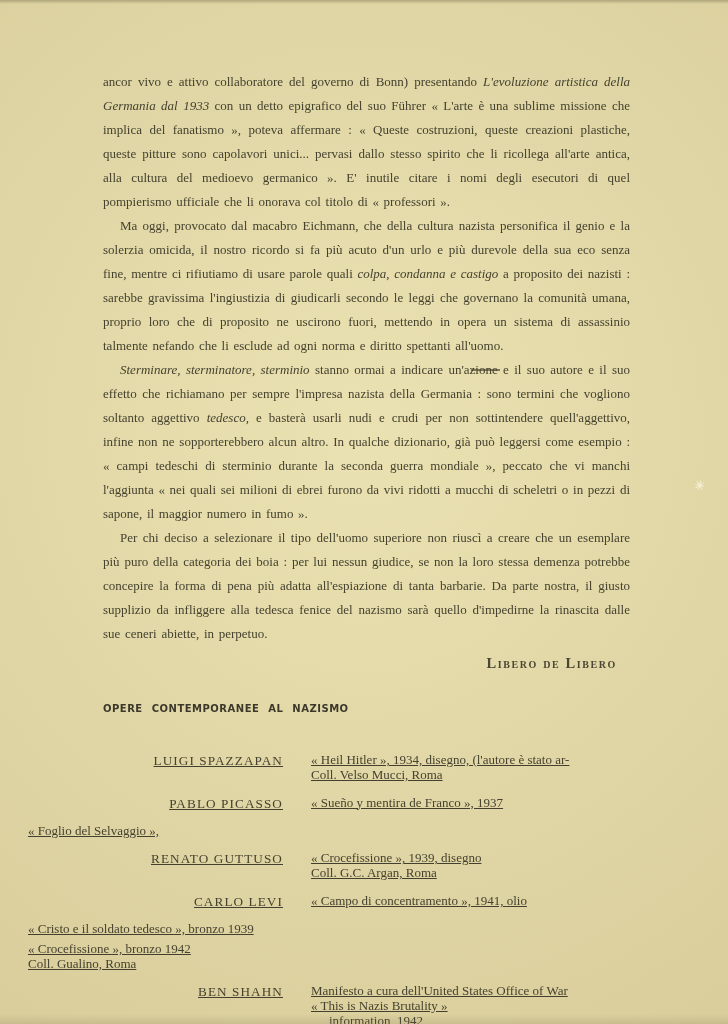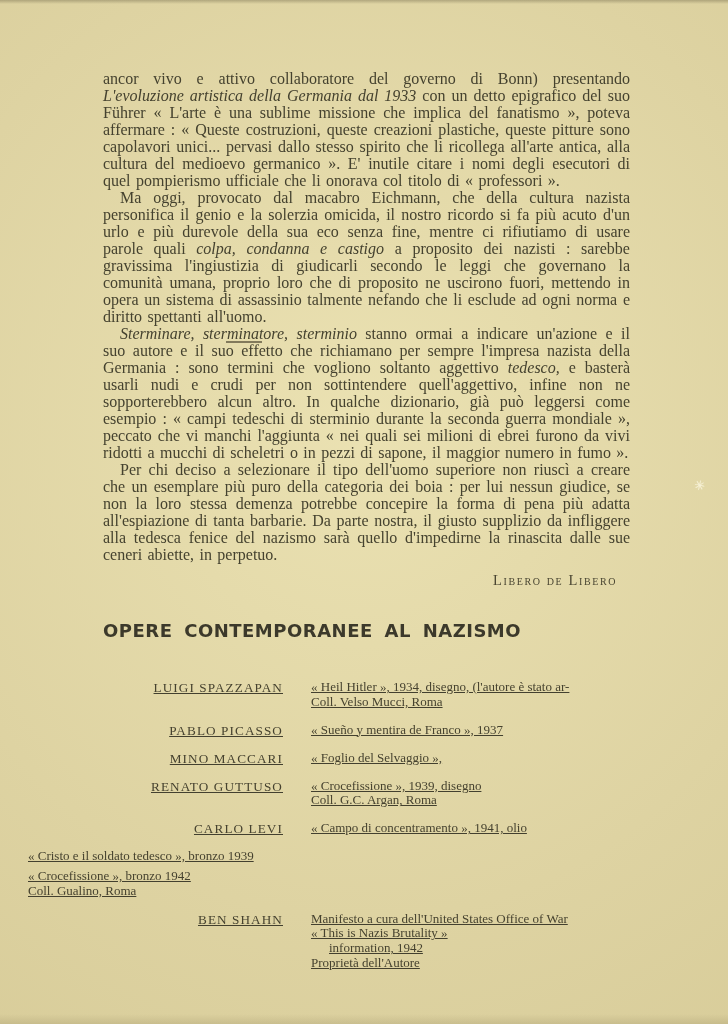--- a/index.html
+++ b/index.html
@@ -26,48 +26,49 @@
   }
   .page::after {
     content: "";
     position: absolute; bottom: 0; left: 0; right: 0; height: 10px;
     background: linear-gradient(rgba(120,108,70,0), rgba(120,108,70,0.18));
     pointer-events: none;
   }
 
   .essay {
     margin: 70px 98px 0 103px;
-    font-size: 16px;
-    line-height: 17px;
+    font-size: 13px;
+    line-height: 24px;
     text-align: justify;
     word-spacing: 1.4px;
     color: #45422f;
   }
   .essay p { margin: 0; }
   .essay p.indent { text-indent: 17px; }
   .essay em { font-style: italic; }
   .essay .marked {
     border-bottom: 2px solid rgba(112,104,77,0.85);
     padding-bottom: 16px;
   }
 
   .signature {
     margin: 9px 111px 0 0;
     text-align: right;
     font-variant: small-caps;
     font-size: 14.5px;
     letter-spacing: 1.6px;
     color: #4a4632;
+    font-weight: bold;
   }
 
   .heading {
     margin: 31px 0 0 103px;
     font-family: "DejaVu Sans", sans-serif;
     font-weight: bold;
-    font-size: 18px;
+    font-size: 10px;
     letter-spacing: 0.5px;
     word-spacing: 5px;
     color: #3c392b;
   }
 
   .catalogue { margin-top: 39px; text-decoration: underline; }
   .entry { display: flex; margin-bottom: 13px; }
   .artist {
     flex: none;
     width: 283px;
@@ -122,21 +123,20 @@
           <div class="work-line">Coll. Velso Mucci, Roma</div>
         </div>
       </div>
       <div class="entry">
         <div class="artist">PABLO PICASSO</div>
         <div class="works">
           <div class="work-line">« Sueño y mentira de Franco », 1937</div>
         </div>
       </div>
       <div class="entry">
-        <div class="artist">MINO MACCARI</div>
         <div class="works">
           <div class="work-line">« Foglio del Selvaggio »,</div>
         </div>
       </div>
       <div class="entry">
         <div class="artist">RENATO GUTTUSO</div>
         <div class="works">
           <div class="work-line">« Crocefissione », 1939, disegno</div>
           <div class="work-line">Coll. G.C. Argan, Roma</div>
         </div>

